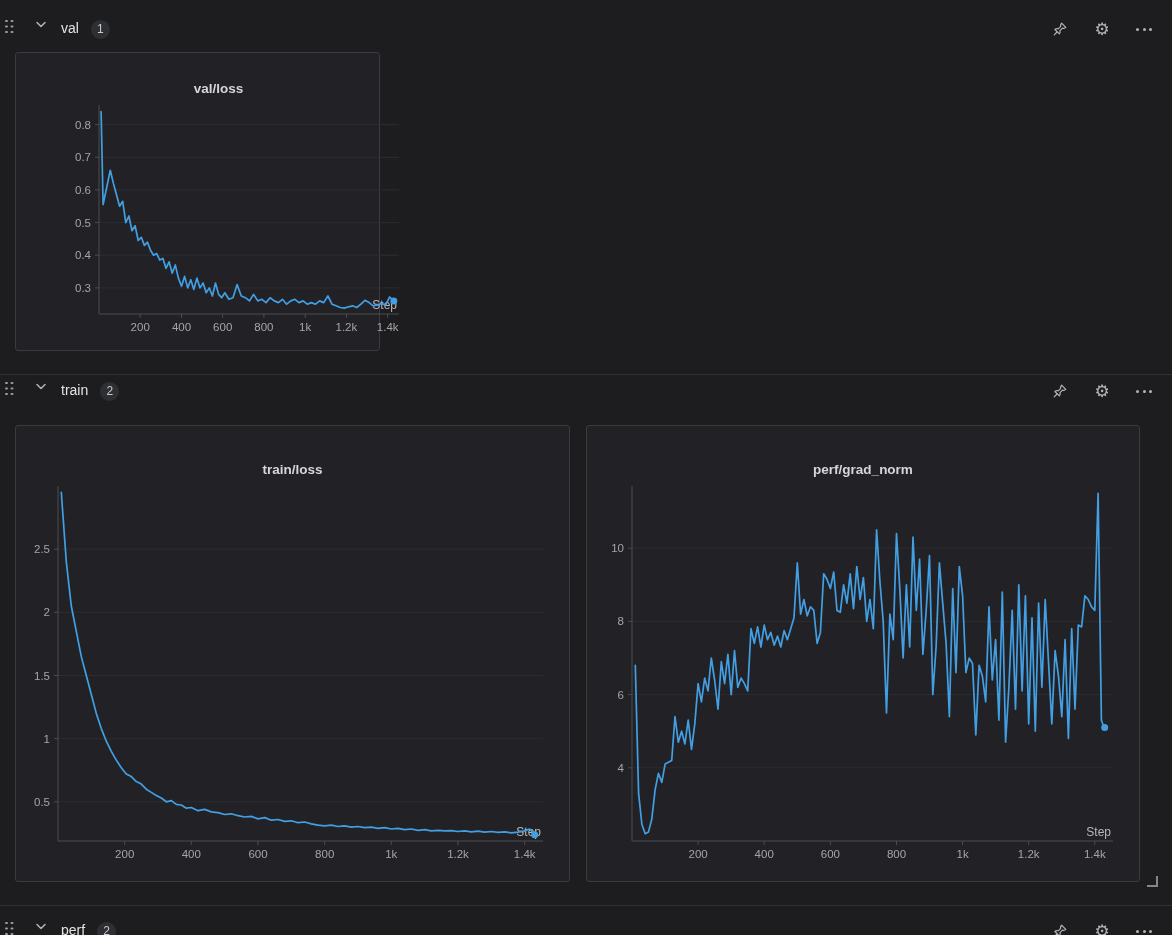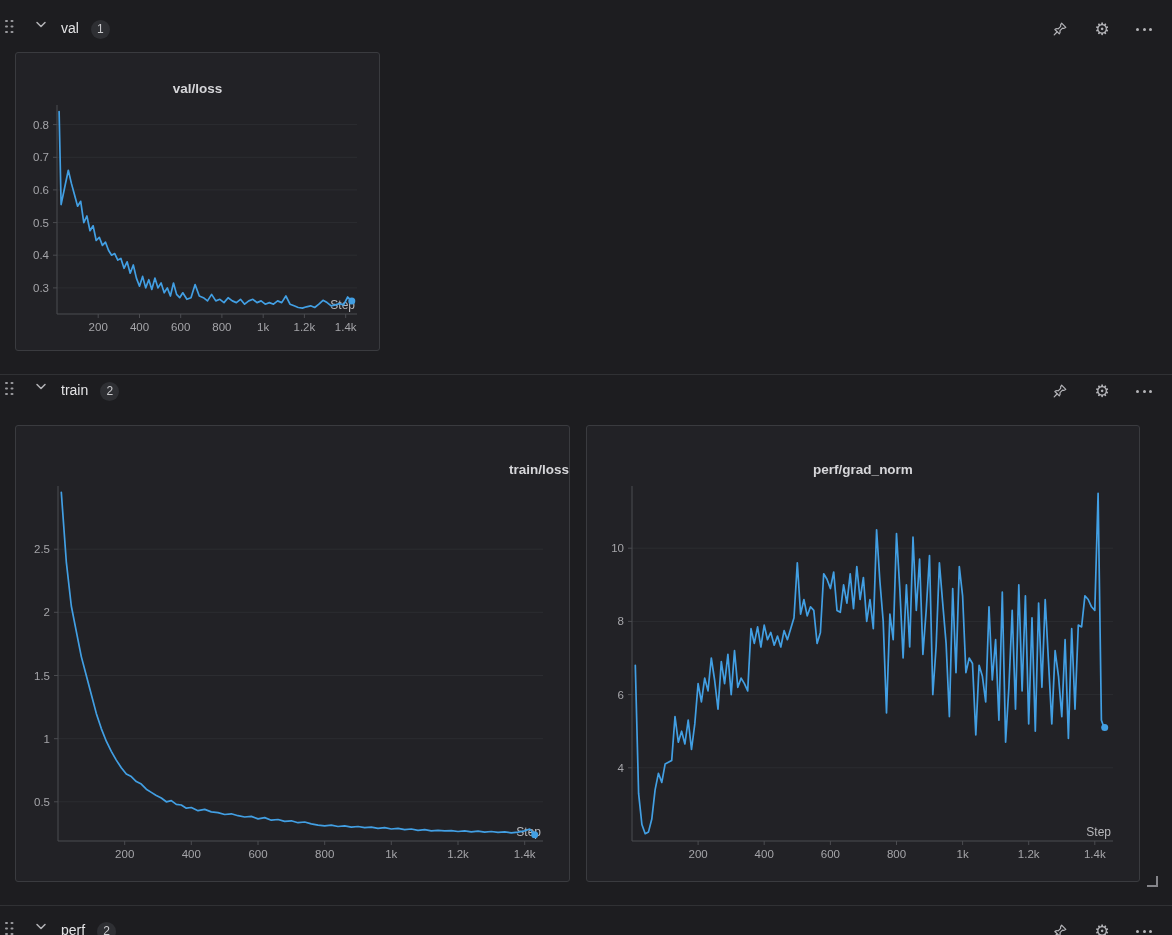--- a/index.html
+++ b/index.html
@@ -75,21 +75,21 @@
           <span class="gear-glyph">⚙</span>
         </span>
       <span class="icon-btn ellipsis">
           <i></i>
           <i></i>
           <i></i>
         </span>
     </div>
   </div>
 
-  <div class="panel" style="left:15px;top:52px;width:365px;height:299px;">
+  <div class="panel" style="left:15px;top:52px;width:365px;height:299px;padding-left:42px;">
     <div class="panel-title small">val/loss</div>
     <div class="chart">
         <svg width="363" height="251" viewBox="0 0 363 251">
           <line class="grid" x1="41" x2="341" y1="188.9" y2="188.9"></line>
           <line class="axis" x1="37" x2="41" y1="188.9" y2="188.9"></line>
           <text class="tick" x="33" y="192.9" text-anchor="end">0.3</text>
           <line class="grid" x1="41" x2="341" y1="156.2" y2="156.2"></line>
           <line class="axis" x1="37" x2="41" y1="156.2" y2="156.2"></line>
           <text class="tick" x="33" y="160.2" text-anchor="end">0.4</text>
           <line class="grid" x1="41" x2="341" y1="123.6" y2="123.6"></line>
@@ -153,21 +153,21 @@
           <span class="gear-glyph">⚙</span>
         </span>
       <span class="icon-btn ellipsis">
           <i></i>
           <i></i>
           <i></i>
         </span>
     </div>
   </div>
 
-  <div class="panel" style="left:15px;top:425px;width:555px;height:457px;align-items:flex-end;">
+  <div class="panel" style="left:15px;top:425px;width:555px;height:457px;">
     <div class="panel-title big">train/loss</div>
     <div class="chart">
         <svg width="553" height="401" viewBox="0 0 553 401">
           <line class="grid" x1="42" x2="527" y1="321.8" y2="321.8"></line>
           <line class="axis" x1="38" x2="42" y1="321.8" y2="321.8"></line>
           <text class="tick" x="34" y="325.8" text-anchor="end">0.5</text>
           <line class="grid" x1="42" x2="527" y1="258.7" y2="258.7"></line>
           <line class="axis" x1="38" x2="42" y1="258.7" y2="258.7"></line>
           <text class="tick" x="34" y="262.7" text-anchor="end">1</text>
           <line class="grid" x1="42" x2="527" y1="195.5" y2="195.5"></line>

